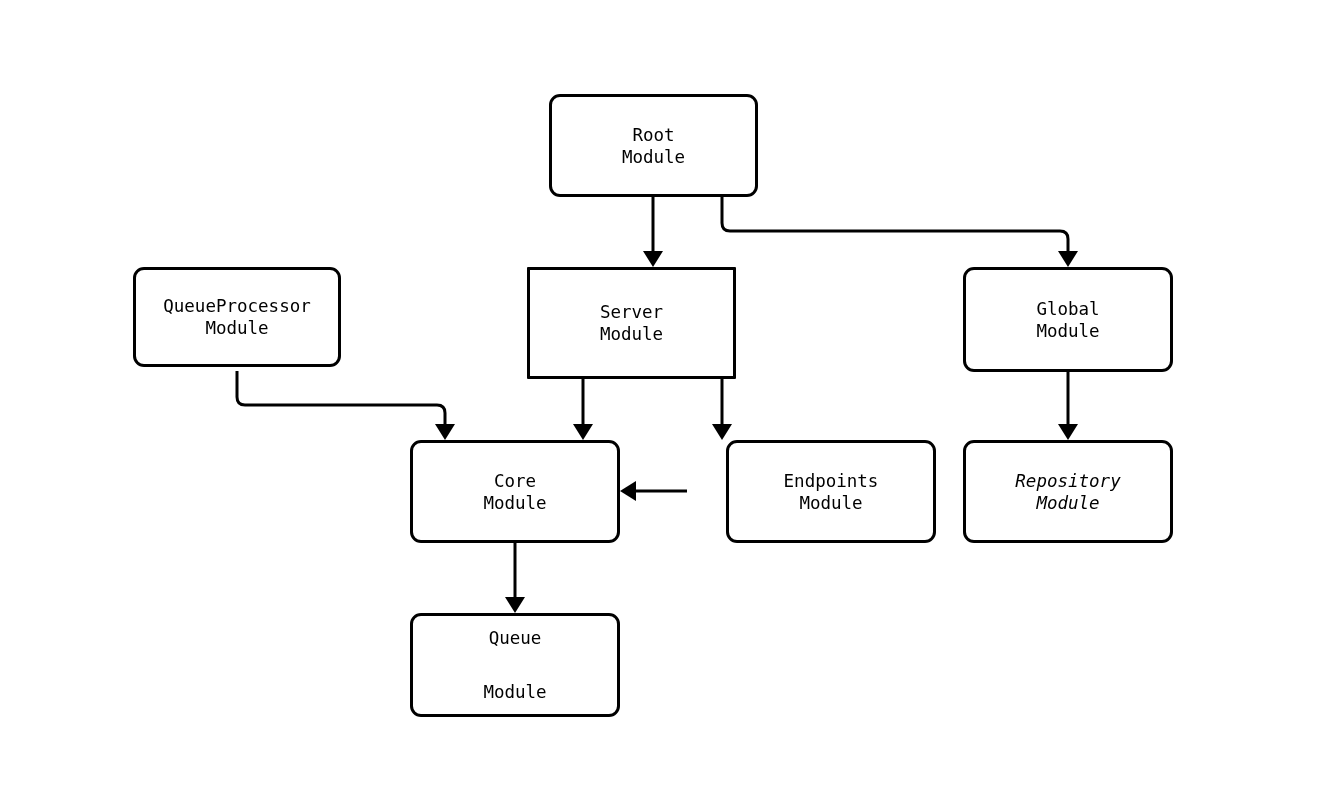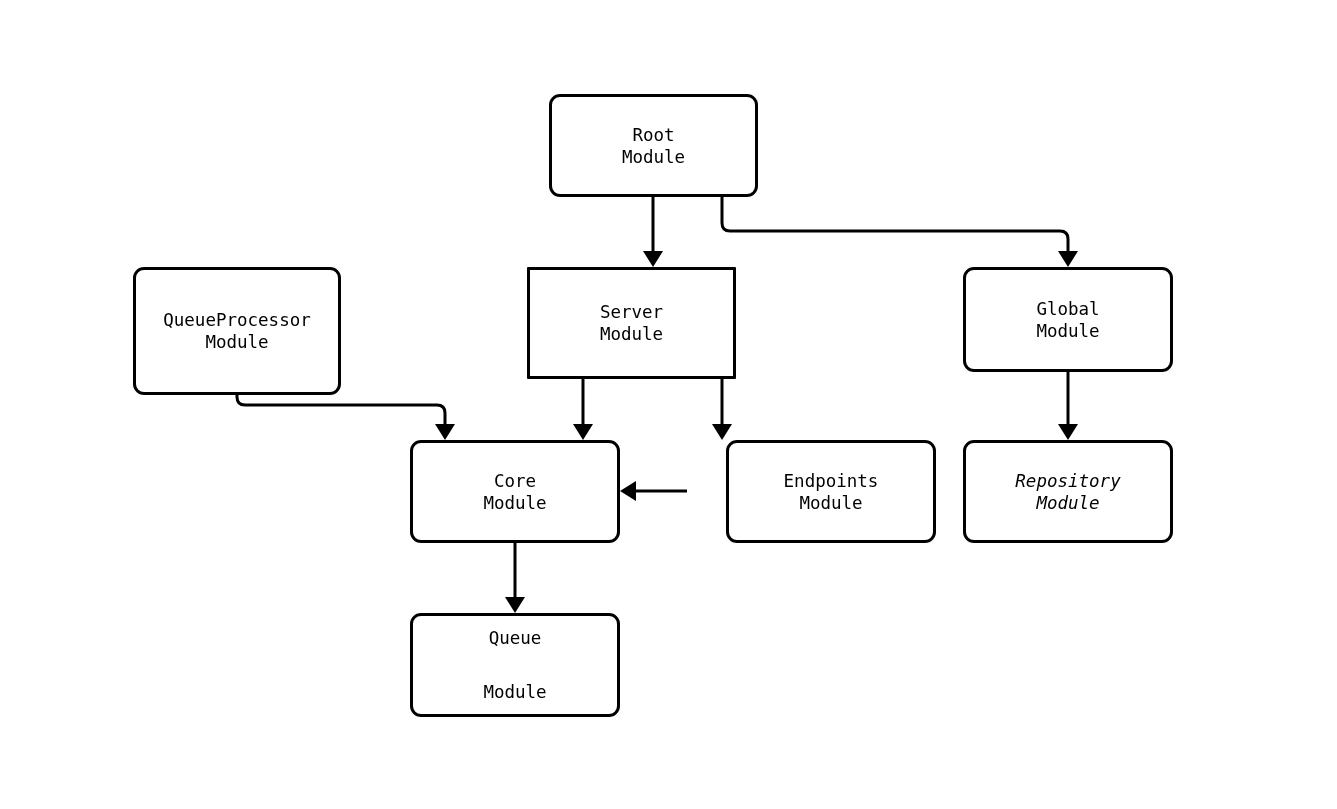--- a/index.html
+++ b/index.html
@@ -72,21 +72,21 @@
         <polygon points="1058,424 1078,424 1068,440" fill="#000000"></polygon>
         <polygon points="505,597 525,597 515,613" fill="#000000"></polygon>
       </g>
   </svg>
 
   <div id="node-layer">
       <div class="node" style="left: 549px; top: 94px; width: 209px; height: 103px; border-width: 3px; border-color: rgb(0, 0, 0); border-radius: 11px;">
         <div class="node-line" style="color: rgb(0, 0, 0);">Root</div>
         <div class="node-line" style="color: rgb(0, 0, 0);">Module</div>
       </div>
-      <div class="node" style="left: 133px; top: 267px; width: 208px; height: 128px; border-width: 3px; border-color: rgb(0, 0, 0); border-radius: 11px;">
+      <div class="node" style="left: 133px; top: 267px; width: 208px; height: 100px; border-width: 3px; border-color: rgb(0, 0, 0); border-radius: 11px;">
         <div class="node-line" style="color: rgb(0, 0, 0);">QueueProcessor</div>
         <div class="node-line" style="color: rgb(0, 0, 0);">Module</div>
       </div>
       <div class="node" style="left: 527px; top: 267px; width: 209px; height: 112px; border-width: 3px; border-color: rgb(0, 0, 0); border-radius: 1px;">
         <div class="node-line" style="color: rgb(0, 0, 0);">Server</div>
         <div class="node-line" style="color: rgb(0, 0, 0);">Module</div>
       </div>
       <div class="node" style="left: 963px; top: 267px; width: 210px; height: 105px; border-width: 3px; border-color: rgb(0, 0, 0); border-radius: 11px;">
         <div class="node-line" style="color: rgb(0, 0, 0);">Global</div>
         <div class="node-line" style="color: rgb(0, 0, 0);">Module</div>

